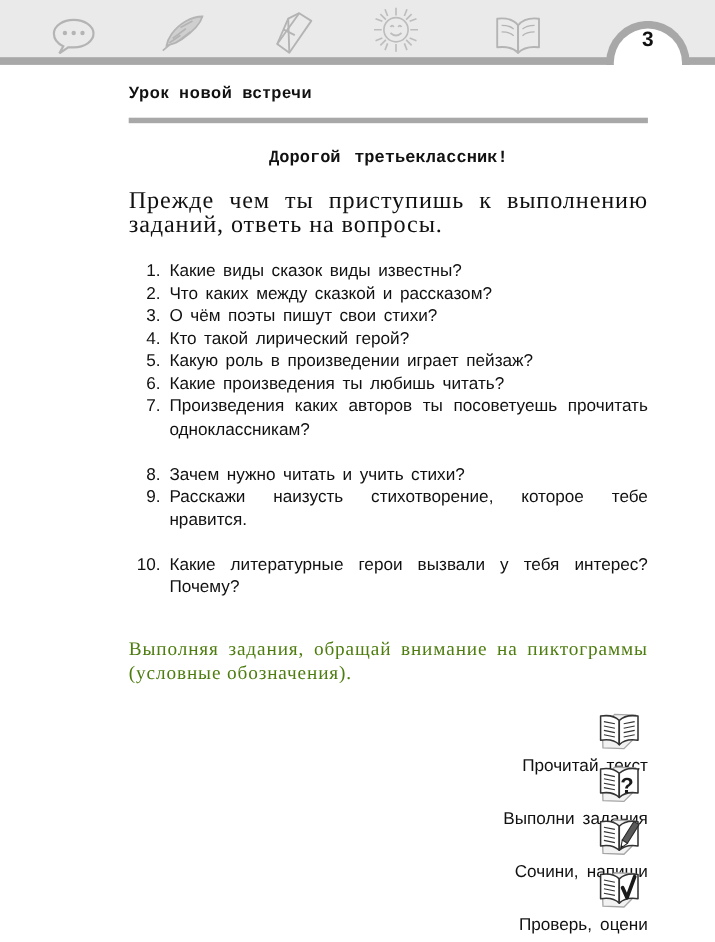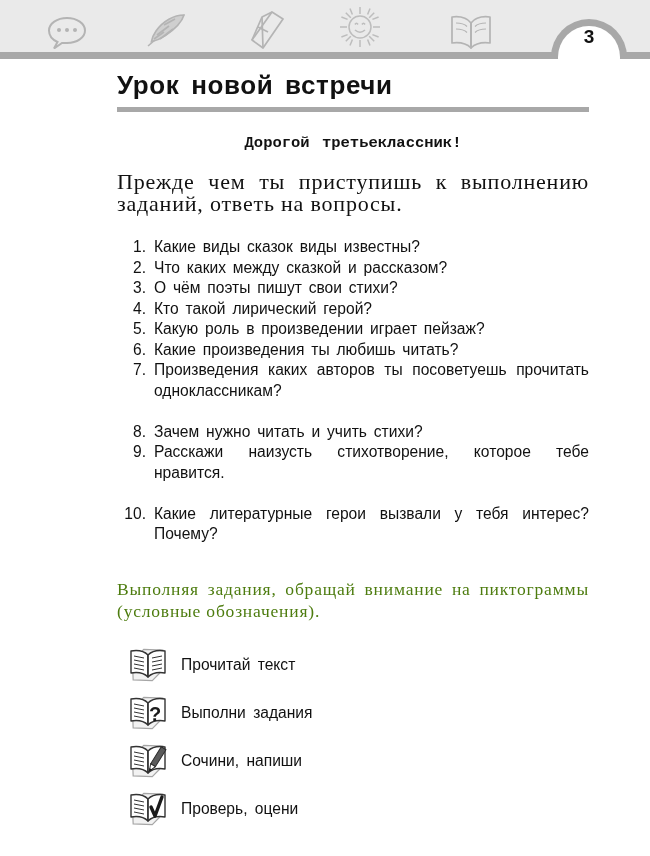--- a/index.html
+++ b/index.html
@@ -88,21 +88,21 @@
 
   
   .content {
     position: absolute;
     left: 117px;
     top: 70px;
     width: 472px;
   }
   .lesson-title {
     font-family: "Liberation Sans", sans-serif;
-    font-size: 26px;
+    font-size: 15px;
     font-weight: bold;
     letter-spacing: 0.6px;
     color: #111111;
     margin: 0;
     padding: 0 0 0 0;
     line-height: 30px;
     word-spacing: 4px;
   }
   .title-rule {
     width: 472px;
@@ -169,23 +169,24 @@
     margin-top: 13px;
     letter-spacing: 0.8px;
   }
 
   
   .picto-list {
     margin-top: 20px;
   }
   .picto-row {
     display: flex;
-    align-items: center;
+    align-items: flex-end;
     height: 46px;
     margin-bottom: 1px;
+    flex-direction: column;
   }
   .picto-icon {
     width: 52px;
     min-width: 52px;
     height: 46px;
     position: relative;
     margin-left: 5px;
   }
   .picto-icon svg { display: block; }
   .picto-label {

